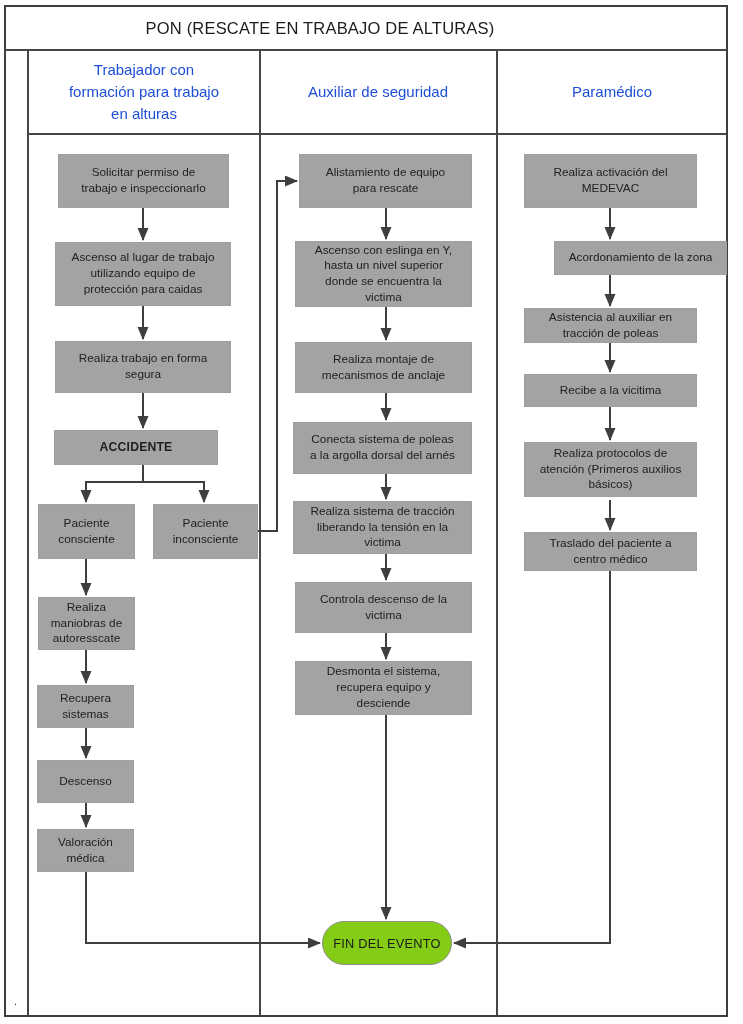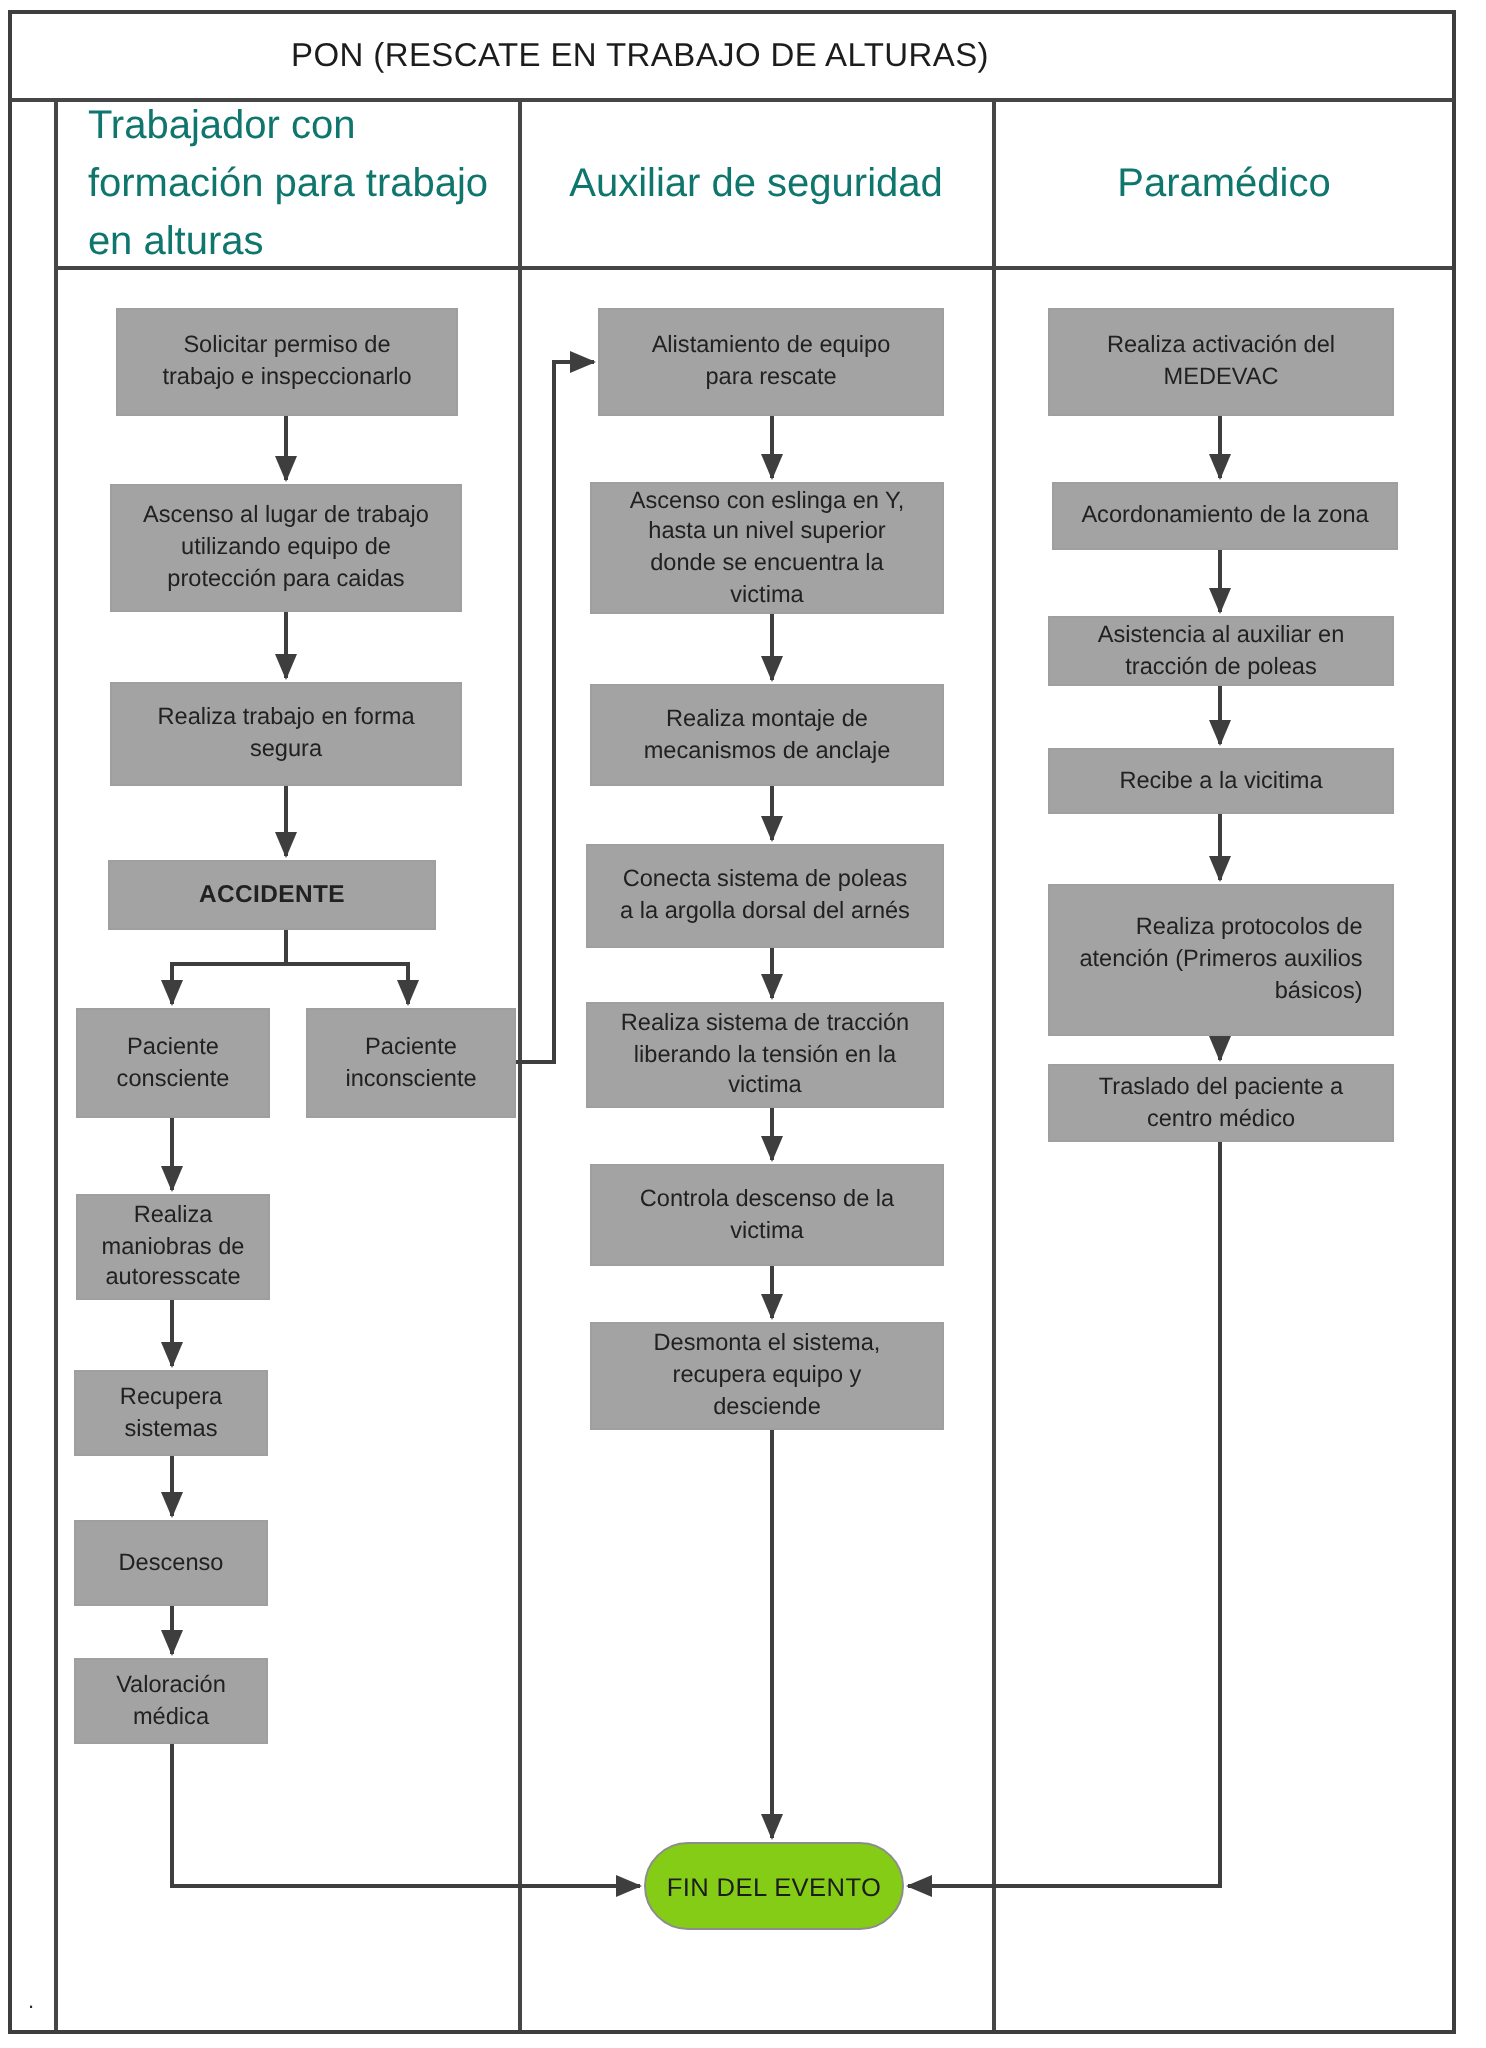--- a/index.html
+++ b/index.html
@@ -37,23 +37,24 @@
     width: 632px; height: 42px;
     display: flex; align-items: center; justify-content: center;
     font-size: 16.5px;
     color: #1c1c1c;
     letter-spacing: 0.2px;
   }
   
   .lane-header {
     position: absolute;
     display: flex; align-items: center; justify-content: center;
-    font-size: 20px;
+    text-align: center;
+    font-size: 15px;
     line-height: 1.45;
-    color: #0f766e;
+    color: #1d4ed8;
     white-space: pre-line;
   }
   
   .box {
     position: absolute;
     background: #a3a3a3;
     border: 1px solid #9f9f9f;
     box-sizing: border-box;
     display: flex; align-items: center; justify-content: center;
     text-align: center;
@@ -182,25 +183,25 @@
 liberando la tensión en la
 victima</div>
   <div class="box" style="left:295px; top:582px; width:177px; height:51px;">Controla descenso de la
 victima</div>
   <div class="box" style="left:295px; top:661px; width:177px; height:54px;">Desmonta el sistema,
 recupera equipo y
 desciende</div>
 
   <div class="box" style="left:524px; top:154px; width:173px; height:54px;">Realiza activación del
 MEDEVAC</div>
-  <div class="box" style="left:526px; top:241px; width:173px; height:34px;">Acordonamiento de la zona</div>
+  <div class="box" style="left:554px; top:241px; width:173px; height:34px;">Acordonamiento de la zona</div>
   <div class="box" style="left:524px; top:308px; width:173px; height:35px;">Asistencia al auxiliar en
 tracción de poleas</div>
   <div class="box" style="left:524px; top:374px; width:173px; height:33px;">Recibe a la vicitima</div>
-  <div class="box" style="left:524px; top:442px; width:173px; height:76px;text-align:right;">Realiza protocolos de
+  <div class="box" style="left:524px; top:442px; width:173px; height:55px;">Realiza protocolos de
 atención (Primeros auxilios
 básicos)</div>
   <div class="box" style="left:524px; top:532px; width:173px; height:39px;">Traslado del paciente a
 centro médico</div>
 
   <div class="stadium" style="left:322px; top:921px; width:130px; height:44px;">FIN DEL EVENTO</div>
 
   <div class="footnote">.</div>
 
 </div>

